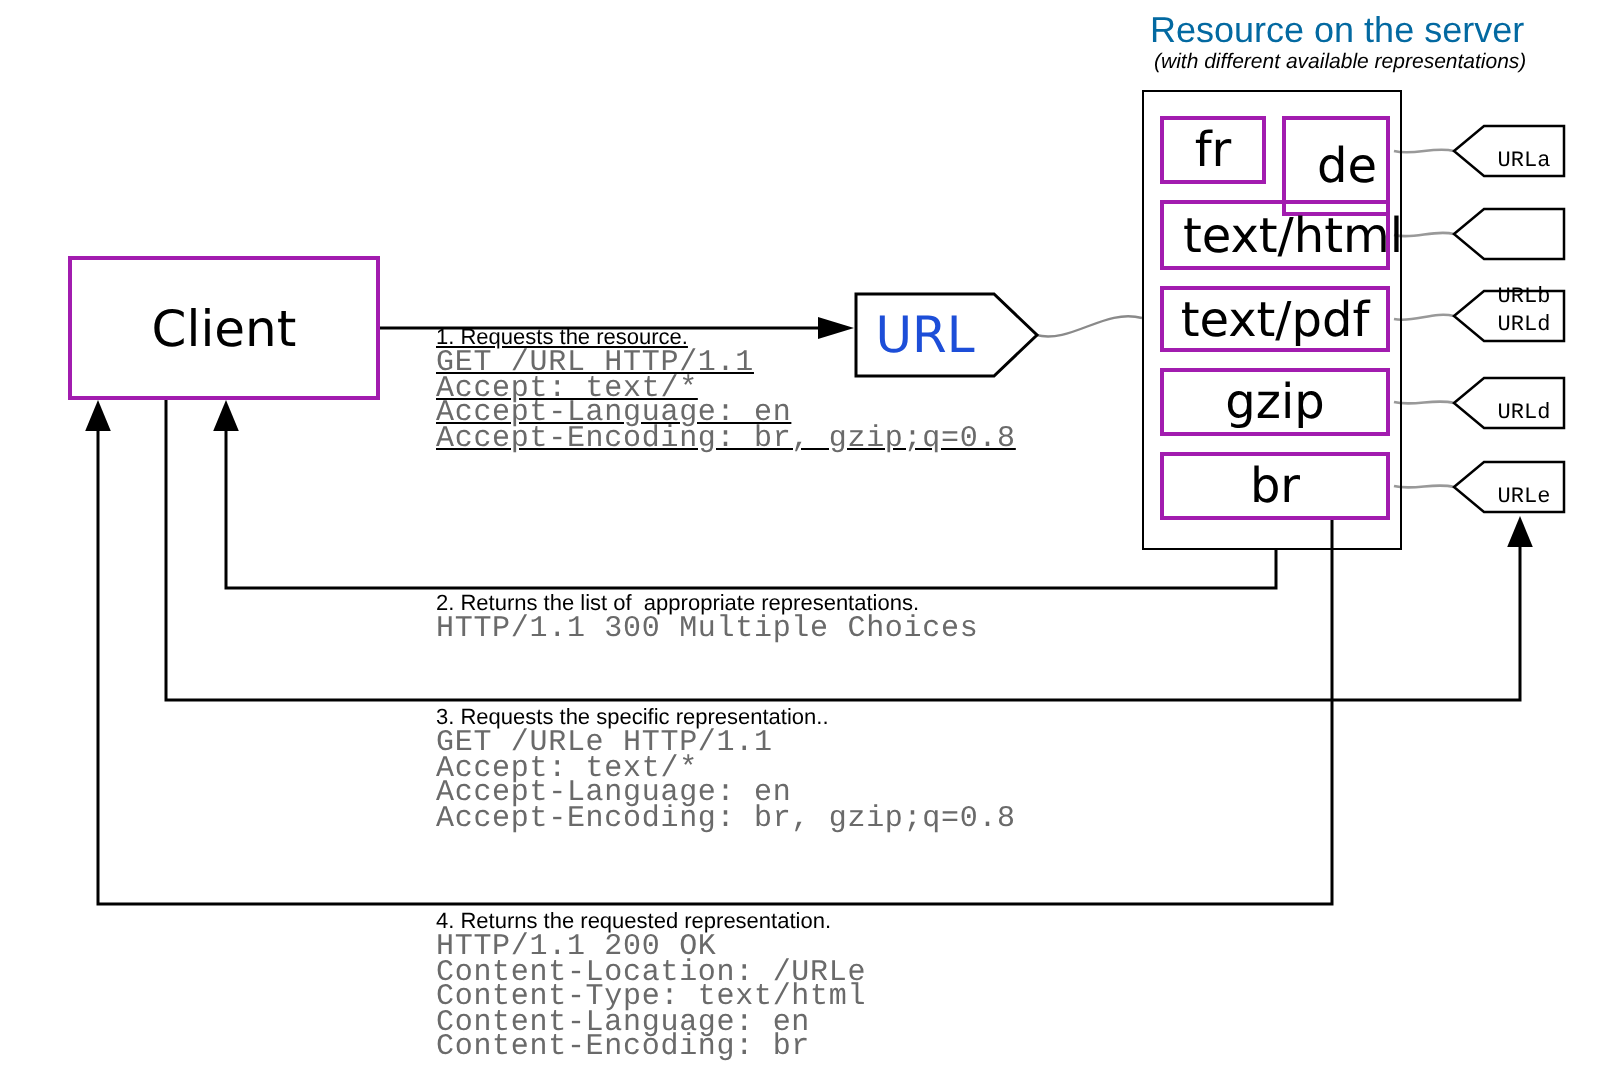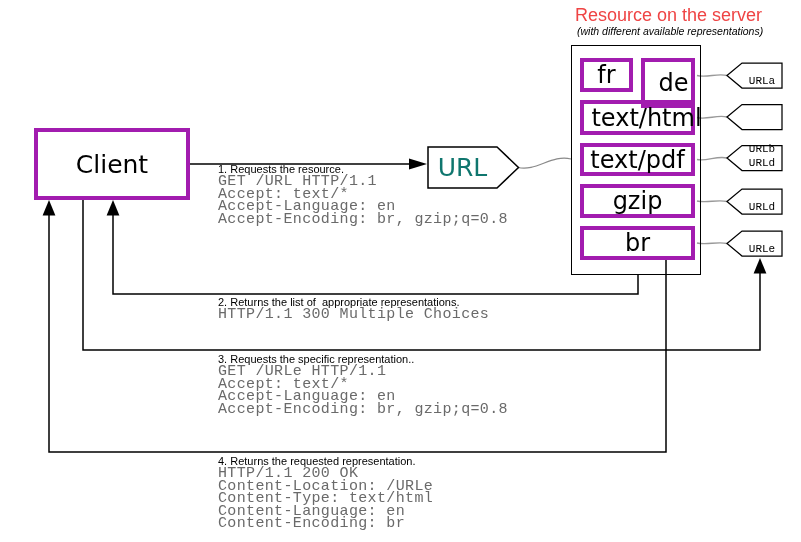--- a/index.html
+++ b/index.html
@@ -3,45 +3,45 @@
 <meta charset="utf-8">
 <style>
   * { margin:0; padding:0; box-sizing:border-box; }
   html,body { background:#ffffff; }
   .canvas {
     position:relative; width:801px; height:542px; background:#ffffff;
     font-family:"Liberation Sans", sans-serif; overflow:hidden;
   }
   .canvas svg { position:absolute; left:0; top:0; }
   .abs { position:absolute; }
-  .box { border:4px solid #a21caf; background:transparent; display:flex; align-items:center; justify-content:center; }
+  .box { border:2px solid #a21caf; background:transparent; display:flex; align-items:center; justify-content:center; }
   .thinbox { border:1.5px solid #000; background:transparent; }
   .biglabel { font-family:"DejaVu Sans", sans-serif; font-size:24px; color:#000; }
   .client-box { left:34px; top:128px; width:156px; height:72px; }
   .client-box span { font-size:25px; }
   .server-box { left:571px; top:45px; width:130px; height:230px; }
   .rep { display:flex; align-items:center; justify-content:center; }
   .rep-fr   { left:580px; top:58px;  width:53px;  height:34px; }
   .rep-de   { left:641px; top:58px;  width:54px;  height:50px;padding-left:11px; }
   .rep-html { left:580px; top:100px; width:115px; height:35px;padding-left:18px; }
   .rep-pdf  { left:580px; top:143px; width:115px; height:33px; }
   .rep-gzip { left:580px; top:184px; width:115px; height:34px; }
   .rep-br   { left:580px; top:226px; width:115px; height:34px; }
   .url-text { left:428px; top:147px; width:69px; height:41px; display:flex; align-items:center; justify-content:center;
-              font-family:"DejaVu Sans", sans-serif; font-size:25px; color:#0f766e; }
-  .hdr-title { left:575px; top:5px; font-size:18px; color:#ef4444; white-space:pre; }
+              font-family:"DejaVu Sans", sans-serif; font-size:25px; color:#1d4ed8; }
+  .hdr-title { left:575px; top:5px; font-size:18px; color:#0369a1; white-space:pre; }
   .hdr-sub   { left:577px; top:25px; font-size:10.5px; font-style:italic; color:#000; white-space:pre; }
   .tag-label { width:40px; height:35px; left:742px; display:flex; align-items:center; justify-content:center;
                font-family:"Liberation Mono", monospace; font-size:11px; color:#000; }
   .tag-a { top:63px; }  .tag-b { top:104.5px;margin-top:27px; } .tag-c { top:145.5px; } .tag-d { top:189px; } .tag-e { top:231px; }
   .step { position:absolute; left:218px; }
   .step-title { font-size:11px; line-height:14px; color:#000; white-space:pre; }
   .mono-line { font-family:"Liberation Mono", monospace; font-size:15px; line-height:12.6px;
                letter-spacing:0.35px; color:#6a6a6a; white-space:pre; }
-  .step-1 { top:162px; } .step-2 { top:295px; } .step-3 { top:352px; } .step-4 { top:454px; }
+  .step-1 { top:162px;text-decoration:underline; } .step-2 { top:295px; } .step-3 { top:352px; } .step-4 { top:454px; }
 </style>
 </head>
 <body>
 
 <div class="canvas">
 
   <svg width="801" height="542" viewBox="0 0 801 542">
 
     <path d="M190,164 H410" stroke="#000" stroke-width="1.5" fill="none"></path>
     <path d="M427,164 L409,158.5 L409,169.5 Z" fill="#000"></path>

